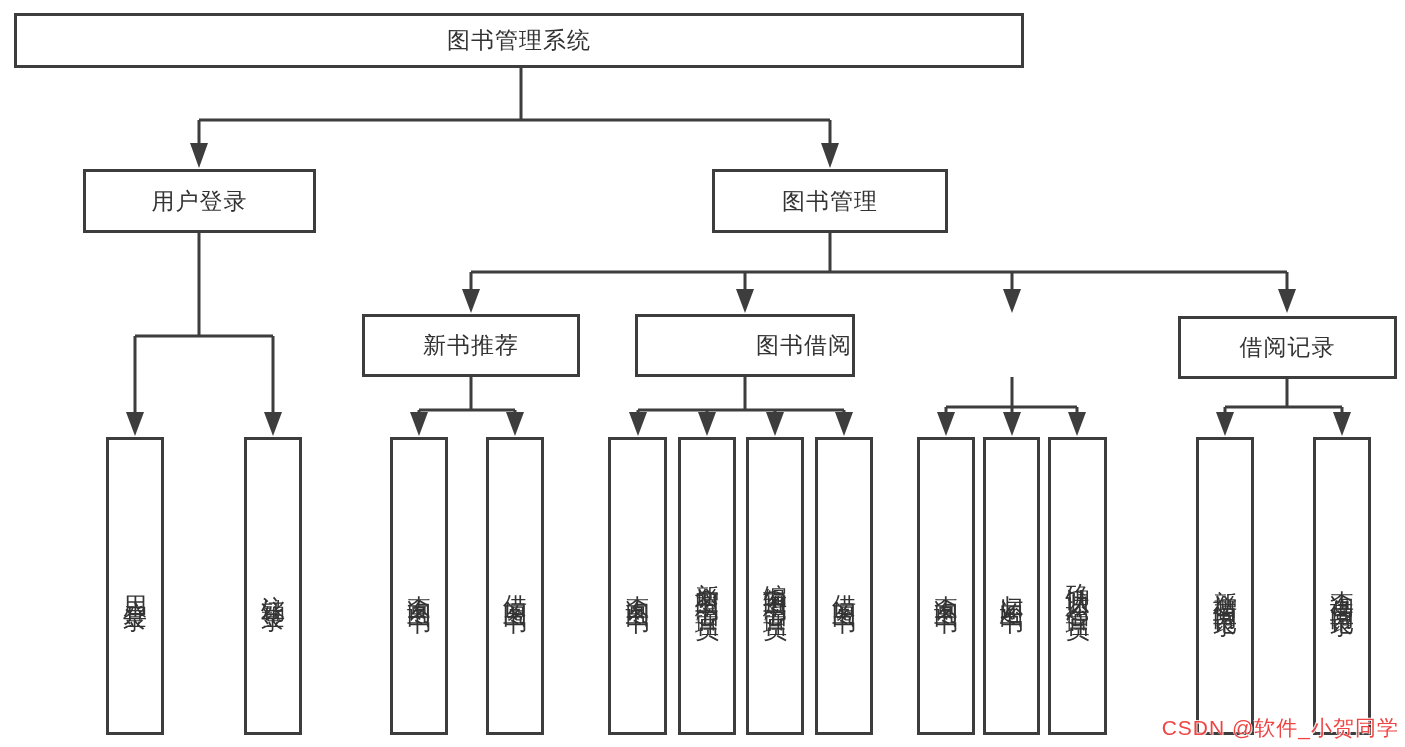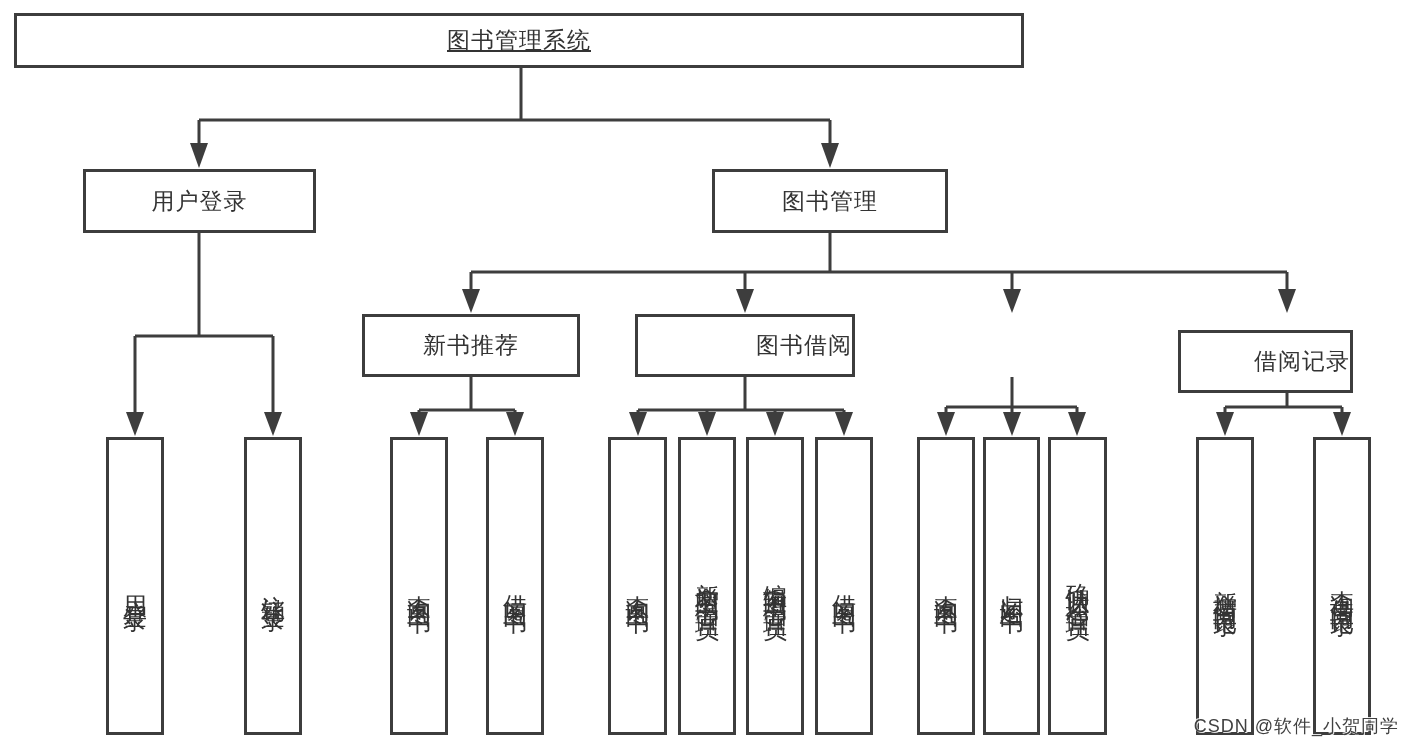--- a/index.html
+++ b/index.html
@@ -28,28 +28,28 @@
     white-space:nowrap;
   }
   .v-node span{
     writing-mode:vertical-rl;
     text-orientation:mixed;
     font-size:24px;
     color:#333333;
     letter-spacing:5px;
     line-height:1;
   }
-  .root-node span{font-size:23px;text-decoration:underline;}
+  .root-node span{font-size:23px;}
   .watermark{
     position:absolute;
     top:714px;
     right:6px;
     z-index:3;
-    font-size:18px;
-    color:#404040;
+    font-size:21px;
+    color:#ef4444;
     letter-spacing:1px;
     white-space:nowrap;
     text-shadow:1px 1px 0 rgba(255,255,255,.85), -1px -1px 0 rgba(255,255,255,.85);
   }
 </style>
 </head>
 <body>
 
 <div class="canvas">
 
@@ -106,21 +106,21 @@
   <div class="node h-node" style="left:712px;top:169px;width:236px;height:64px;">
     <span>图书管理</span>
   </div>
 
   <div class="node h-node" style="left:362px;top:314px;width:218px;height:63px;">
     <span>新书推荐</span>
   </div>
   <div class="node h-node" style="left:635px;top:314px;width:220px;height:63px;justify-content:flex-end;">
     <span>图书借阅</span>
   </div>
-  <div class="node h-node" style="left:1178px;top:330px;width:175px;height:63px;justify-content:flex-end;">
+  <div class="node h-node" style="left:1178px;top:316px;width:219px;height:63px;">
     <span>借阅记录</span>
   </div>
 
   <div class="node v-node" style="left:106px;top:437px;width:58px;height:298px;">
     <span>用户登录</span>
   </div>
   <div class="node v-node" style="left:244px;top:437px;width:58px;height:298px;">
     <span>注销登录</span>
   </div>
 

